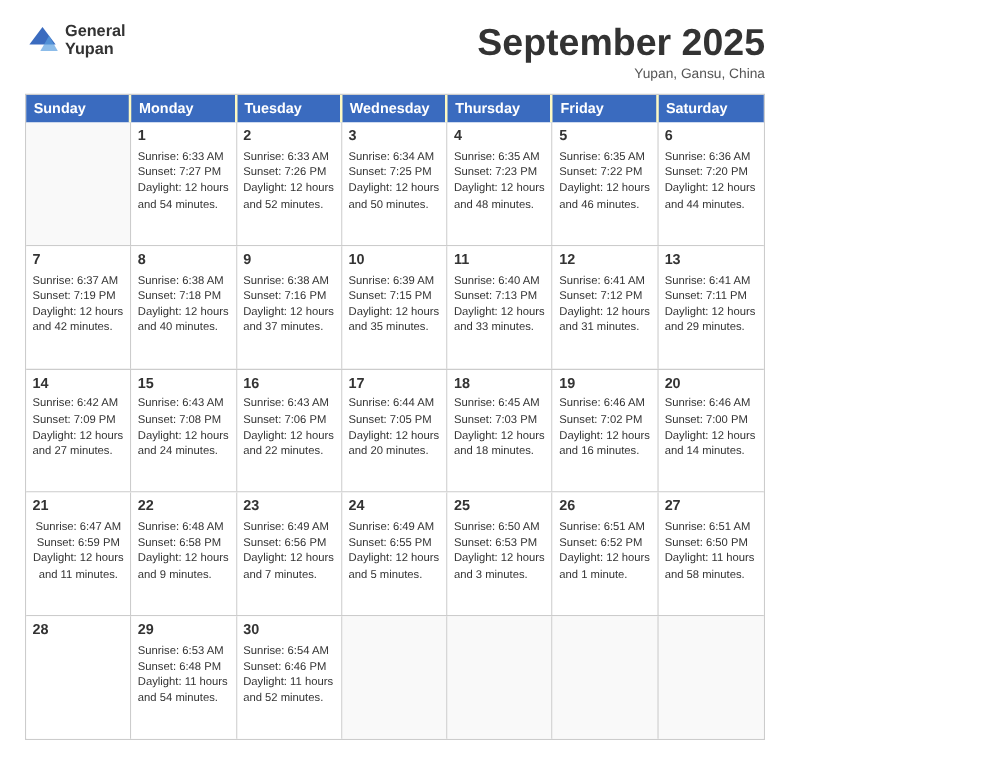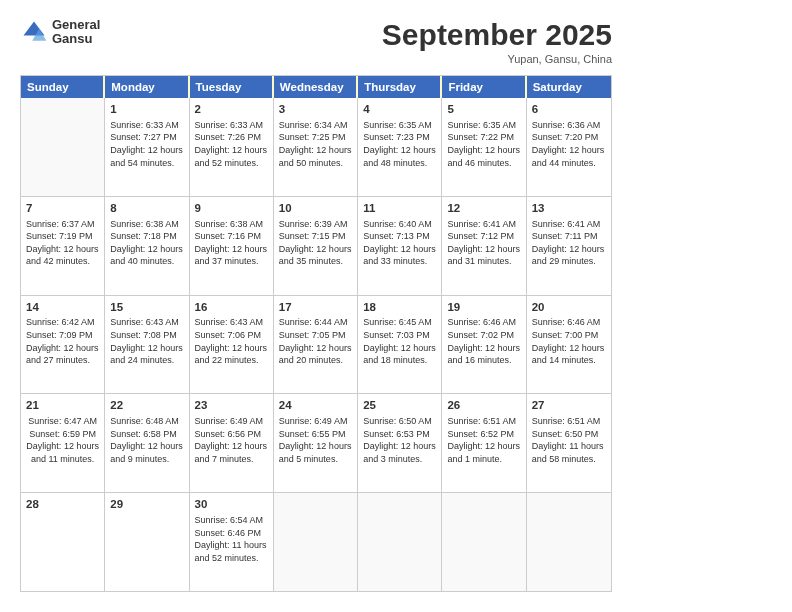--- a/index.html
+++ b/index.html
@@ -116,21 +116,21 @@
 
 <div class="page">
   <div class="header">
     <div class="logo">
       <svg class="logo-icon" viewBox="0 0 32 32" xmlns="http://www.w3.org/2000/svg">
         <polygon points="16,4 28,20 4,20" fill="#3a6bbf"></polygon>
         <polygon points="22,12 30,26 14,26" fill="#5ba0e0" opacity="0.7"></polygon>
       </svg>
       <div class="logo-text">
         <span>General</span>
-        <span>Gansu</span>
+        <span>Yupan</span>
       </div>
     </div>
     <div class="title-block">
       <div class="title-month">September 2025</div>
       <div class="title-location">Yupan, Gansu, China</div>
     </div>
   </div>
 
   <div class="calendar">
     <div class="cal-header">
@@ -313,20 +313,23 @@
 Sunset: 6:50 PM
 Daylight: 11 hours and 58 minutes.</div>
           </div>
         </div>
         <div class="cal-row">
           <div class="cal-cell">
             <span class="day-number">28</span>
           </div>
           <div class="cal-cell">
             <span class="day-number">29</span>
+            <div class="cell-text" style="white-space: pre-line;">Sunrise: 6:53 AM
+Sunset: 6:48 PM
+Daylight: 11 hours and 54 minutes.</div>
           </div>
           <div class="cal-cell">
             <span class="day-number">30</span>
             <div class="cell-text" style="white-space: pre-line;">Sunrise: 6:54 AM
 Sunset: 6:46 PM
 Daylight: 11 hours and 52 minutes.</div>
           </div>
           <div class="cal-cell empty"></div>
           <div class="cal-cell empty"></div>
           <div class="cal-cell empty"></div>

